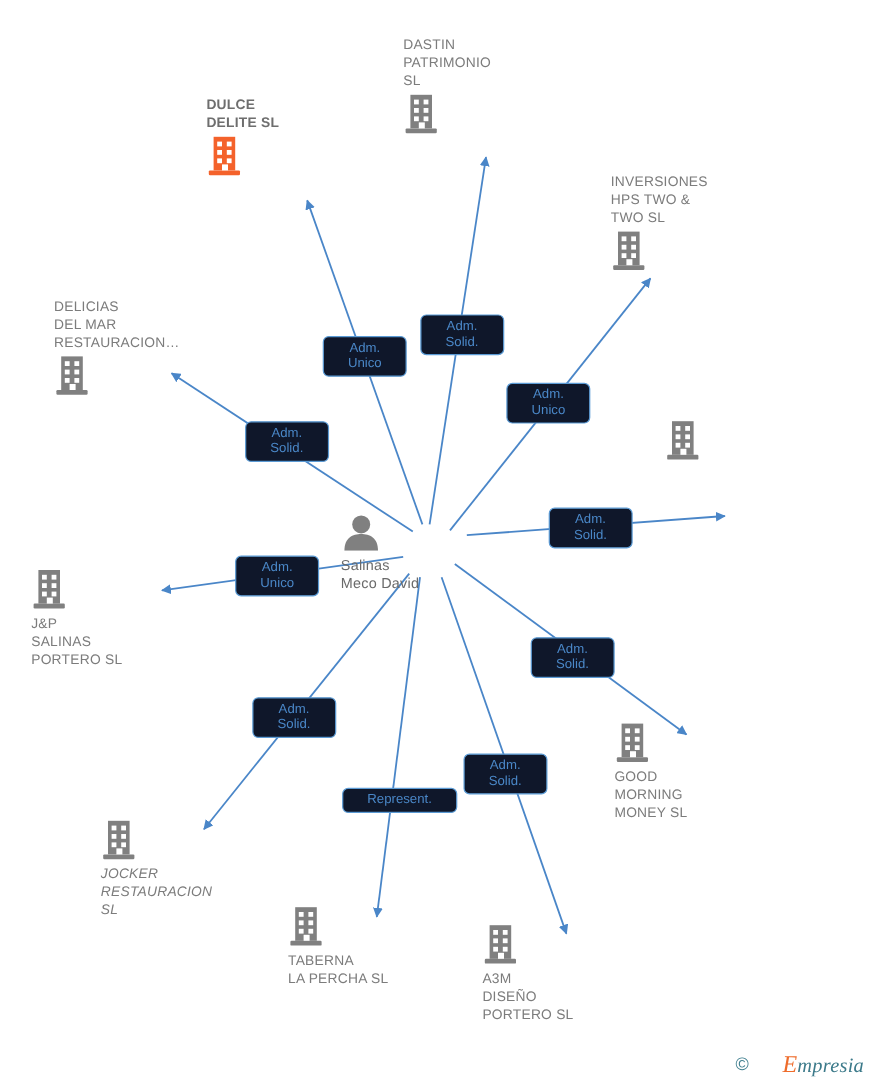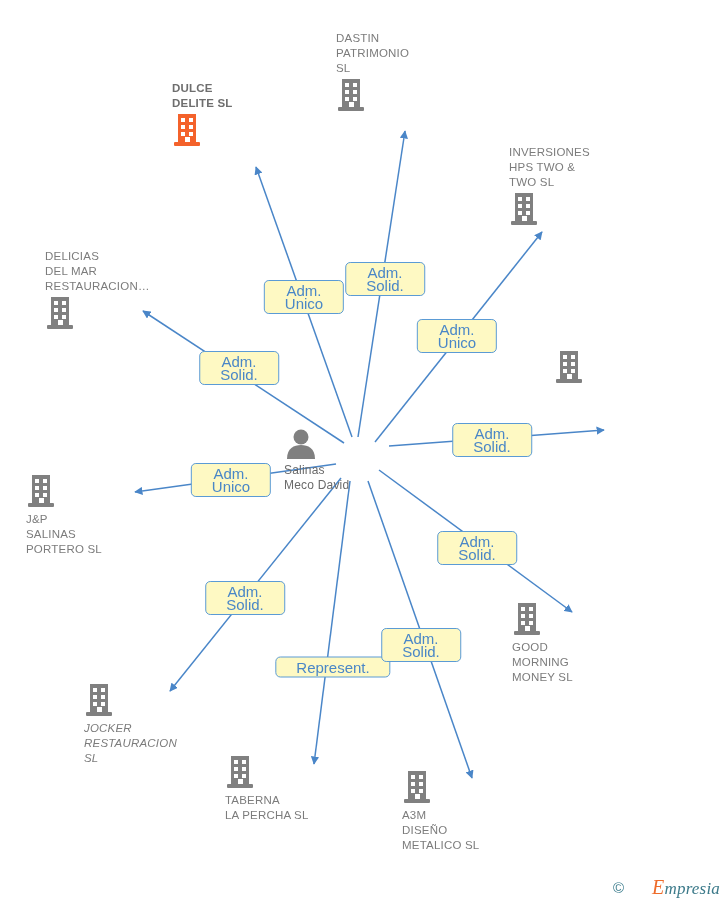--- a/index.html
+++ b/index.html
@@ -13,22 +13,22 @@
   .node .caption{
     font-size:11.5px;line-height:15px;color:#7a7a7a;letter-spacing:.2px;
     white-space:pre-line;margin-top:1px;
   }
   .node.company .caption{color:#7c7c7c;}
   .node.focus .caption{color:#6e6e6e;font-weight:bold;}
   .node.center .caption{color:#6a6a6a;font-size:12px;}
   .cap-above .caption{margin:0 0 2px 0;}
   .edge-label{
     position:absolute;transform:translate(-50%,-50%);
-    border:1.4px solid #5b9bd5;border-radius:5px;background:#fef9c3;
-    color:#4a87c7;font-size:15px;line-height:13px;
+    border:1.4px solid #5b9bd5;border-radius:5px;background:#0f172a;
+    color:#4a87c7;font-size:11px;line-height:13px;
     padding:3px 20px;text-align:center;white-space:pre-line;
     box-sizing:border-box;
   }
   .watermark{
     position:absolute;right:8px;bottom:6px;display:flex;align-items:center;gap:4px;
   }
   .watermark .cmark{color:#3f7f8f;font-size:15px;}
   .watermark .wname{
     font-family:Liberation Serif, serif;
     font-style:italic;font-size:17px;color:#3c7a8a;letter-spacing:.2px;margin-left:24px;
@@ -160,21 +160,21 @@
           <rect x="9" y="12" width="4" height="4" fill="#fff"></rect>
           <rect x="17" y="12" width="4" height="4" fill="#fff"></rect>
           <rect x="9" y="19" width="4" height="4" fill="#fff"></rect>
           <rect x="17" y="19" width="4" height="4" fill="#fff"></rect>
           <rect x="13" y="24" width="5" height="5" fill="#fff"></rect>
         </svg></span>
       <div class="caption">JOCKER
 RESTAURACION
 SL</div>
     </div>
-    <div class="node company" style="left: 300px; top: 755px;">
+    <div class="node company" style="left: 315px; top: 755px;">
       <span class="glyph"><svg width="30" height="34" viewBox="0 0 30 34" xmlns="http://www.w3.org/2000/svg">
           <rect x="6" y="1" width="18" height="28" fill="#808080"></rect>
           <rect x="2" y="29" width="26" height="4" rx="1" fill="#808080"></rect>
           <rect x="9" y="5" width="4" height="4" fill="#fff"></rect>
           <rect x="17" y="5" width="4" height="4" fill="#fff"></rect>
           <rect x="9" y="12" width="4" height="4" fill="#fff"></rect>
           <rect x="17" y="12" width="4" height="4" fill="#fff"></rect>
           <rect x="9" y="19" width="4" height="4" fill="#fff"></rect>
           <rect x="17" y="19" width="4" height="4" fill="#fff"></rect>
           <rect x="13" y="24" width="5" height="5" fill="#fff"></rect>
@@ -189,21 +189,21 @@
           <rect x="9" y="5" width="4" height="4" fill="#fff"></rect>
           <rect x="17" y="5" width="4" height="4" fill="#fff"></rect>
           <rect x="9" y="12" width="4" height="4" fill="#fff"></rect>
           <rect x="17" y="12" width="4" height="4" fill="#fff"></rect>
           <rect x="9" y="19" width="4" height="4" fill="#fff"></rect>
           <rect x="17" y="19" width="4" height="4" fill="#fff"></rect>
           <rect x="13" y="24" width="5" height="5" fill="#fff"></rect>
         </svg></span>
       <div class="caption">A3M
 DISEÑO
-METALICO  SL</div>
+PORTERO  SL</div>
     </div>
     <div class="node company" style="left: 587px; top: 602px;">
       <span class="glyph"><svg width="30" height="34" viewBox="0 0 30 34" xmlns="http://www.w3.org/2000/svg">
           <rect x="6" y="1" width="18" height="28" fill="#808080"></rect>
           <rect x="2" y="29" width="26" height="4" rx="1" fill="#808080"></rect>
           <rect x="9" y="5" width="4" height="4" fill="#fff"></rect>
           <rect x="17" y="5" width="4" height="4" fill="#fff"></rect>
           <rect x="9" y="12" width="4" height="4" fill="#fff"></rect>
           <rect x="17" y="12" width="4" height="4" fill="#fff"></rect>
           <rect x="9" y="19" width="4" height="4" fill="#fff"></rect>

